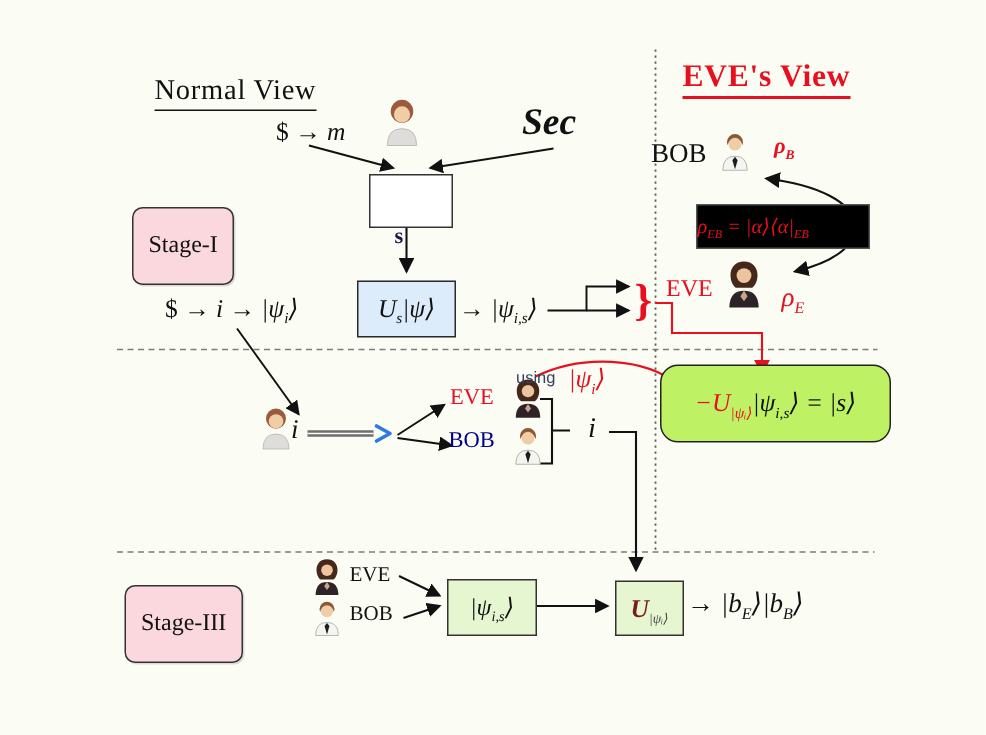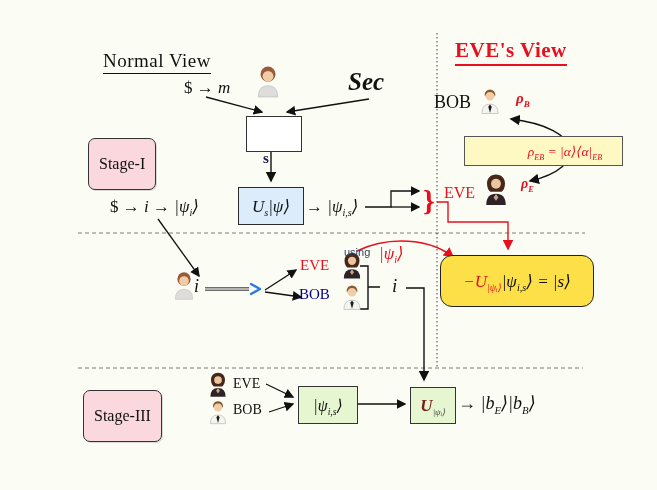--- a/index.html
+++ b/index.html
@@ -11,25 +11,25 @@
   .red{color:#e8101e;}
   .navy{color:#00008b;}
   .maroon{color:#7b1c1c;}
   .sans{font-family:"Liberation Sans","DejaVu Sans",sans-serif;}
   sub{font-size:0.6em;line-height:0;}
   sup{font-size:0.6em;line-height:0;}
   .title{font-size:19px;border-bottom:1.6px solid #111;padding-bottom:1px;letter-spacing:0.5px;}
   .title-red{font-size:21px;color:#e8101e;border-bottom:2px solid #e8101e;padding-bottom:1px;font-weight:bold;letter-spacing:0.5px;}
   .badge{background:#fbd8de;border:1.4px solid #333;border-radius:7px;padding:16px 10px;
          font-size:16px;box-shadow:1px 1px 0 #00000022;}
-  .bluebox{background:#fde047;border:1.6px solid #222;border-radius:12px;display:flex;
-           align-items:center;justify-content:center;margin-top:12px;}
+  .bluebox{background:#bef264;border:1.6px solid #222;border-radius:12px;display:flex;
+           align-items:center;justify-content:center;}
   .squareblue{background:#ddecfa;border:1.6px solid #2a2a2a;display:flex;align-items:center;justify-content:center;}
   .whitebox{background:#ffffff;border:1.6px solid #333;}
-  .rhobox{background:#fef9c3;border:1.8px solid #555;display:flex;align-items:center;justify-content:center;padding-left:43px;}
+  .rhobox{background:#000000;border:1.8px solid #555;display:flex;align-items:center;}
   .greenbox{background:#e6f6d1;border:1.5px solid #333;display:flex;align-items:center;justify-content:center;}
   .m17{font-size:17px;}
   .picon{display:block;}
   svg.overlay{position:absolute;left:0;top:0;pointer-events:none;}
 </style>
 </head>
 <body>
 
 <div id="canvas">
 
@@ -162,21 +162,21 @@
   <div class="abs rhobox" style="left:464px;top:136px;width:114px;height:28px;font-size:13.5px">
     <span class="it red"><span>ρ</span><sub>EB</sub> <span>= |α⟩⟨α|</span><sub>EB</sub></span>
   </div>
 
   <div class="abs red" style="left:444px;top:184px;font-size:16px">
     <span>EVE</span>
   </div>
   <svg class="picon abs" style="left:478px;top:172px" width="36" height="36">
       <use href="#icon-eve"></use>
     </svg>
-  <div class="abs it red" style="left:521px;top:176px;font-size:14px;font-weight:bold">
+  <div class="abs it red" style="left:521px;top:188px;font-size:18px;font-weight:normal">
     <span>ρ</span><sub>E</sub>
   </div>
 
   <div class="abs bluebox" style="left:440px;top:243px;width:152px;height:50px;font-size:17px">
     <span class="it"><span class="red"><span>−U</span><sub>|ψᵢ⟩</sub></span><span>|ψ</span><sub>i,s</sub><span>⟩ = |s⟩</span></span>
   </div>
 
 
   <svg class="picon abs" style="left:168px;top:270px" width="32" height="32">
       <use href="#icon-woman"></use>

